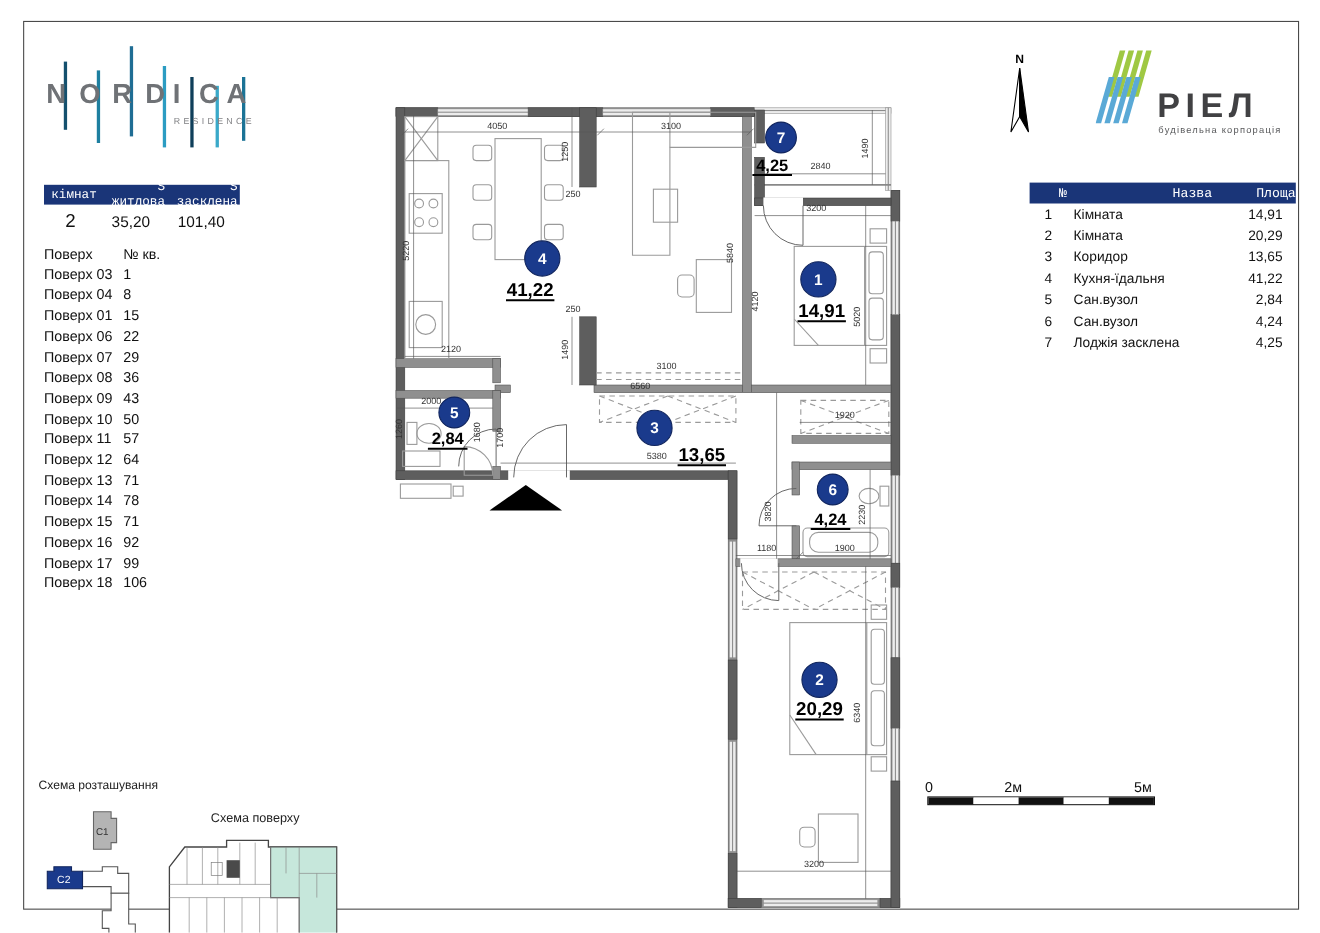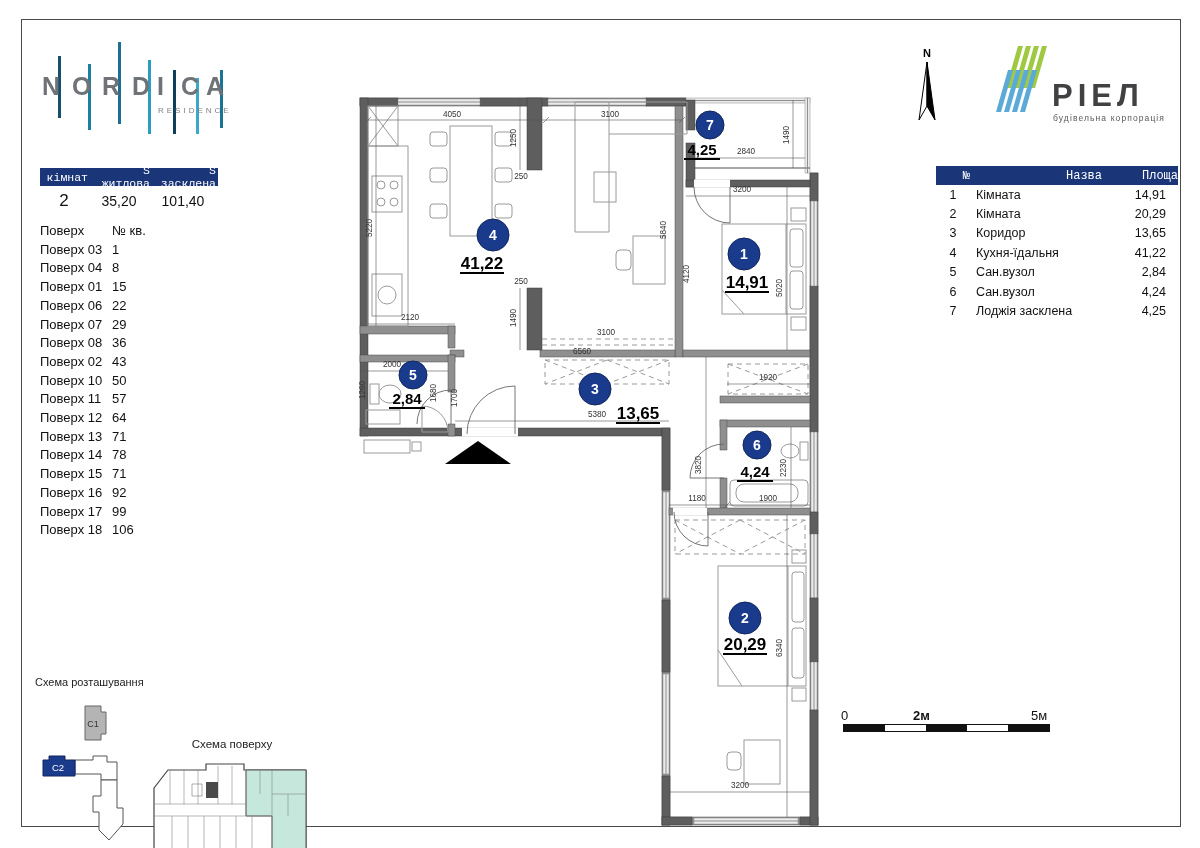--- a/index.html
+++ b/index.html
@@ -51,28 +51,28 @@
   .rnum{font-size:14px;font-weight:bold;fill:#fff;text-anchor:middle;}
   .rarea{font-weight:bold;fill:#000;text-anchor:middle;}
   .rcircle{fill:#1a3a8c;stroke:#12265e;stroke-width:1;}
   
   #compass{left:912px;top:44px;}
   #riel{left:996px;top:40px;}
   .riel-name{font-size:31px;letter-spacing:5px;fill:#414143;font-weight:600;}
   .riel-sub{font-size:8.5px;letter-spacing:1.1px;fill:#58595b;}
   
   #locscheme{left:35px;top:676px;width:140px;}
-  #locscheme .sch-title{font-size:11px;color:#222;}
+  #locscheme .sch-title{font-size:11px;color:#222;margin-top:32px;}
   #floorscheme{left:148px;top:706px;width:168px;margin-top:32px;}
   #floorscheme .sch-title{font-size:11.5px;color:#222;text-align:center;width:168px;}
   
   #scalebar{left:843px;top:708px;width:208px;height:24px;font-size:13px;}
   #scalebar .slabel{position:absolute;top:0;}
   #scalebar .slabel:nth-child(1){left:-2px;}
-  #scalebar .slabel:nth-child(2){left:70px;font-weight:bold;}
+  #scalebar .slabel:nth-child(2){left:70px;}
   #scalebar .slabel:nth-child(3){left:188px;}
   #sbar{position:absolute;top:16px;left:0;display:flex;border:1px solid #111;height:6px;}
   #sbar div{width:41px;height:6px;}
   #sbar div:nth-child(odd){background:#111;}
   #sbar div:nth-child(even){background:#fff;}
   #notes{left:843px;top:737px;width:318px;height:80px;}
   #notes-label{position:absolute;left:0;top:0;font-size:13.5px;}
   .dashline{position:absolute;height:3px;background:repeating-linear-gradient(90deg,#777 0 10px,transparent 10px 17px);}
   #dash1{left:64px;top:10px;width:254px;}
   #dash2{left:0;top:30px;width:318px;}
@@ -163,21 +163,21 @@
       </div>
       <div class="frow">
         <span class="fl">Поверх 07</span>
         <span>29</span>
       </div>
       <div class="frow">
         <span class="fl">Поверх 08</span>
         <span>36</span>
       </div>
       <div class="frow">
-        <span class="fl">Поверх 02</span>
+        <span class="fl">Поверх 09</span>
         <span>43</span>
       </div>
       <div class="frow">
         <span class="fl">Поверх 10</span>
         <span>50</span>
       </div>
       <div class="frow">
         <span class="fl">Поверх 11</span>
         <span>57</span>
       </div>

